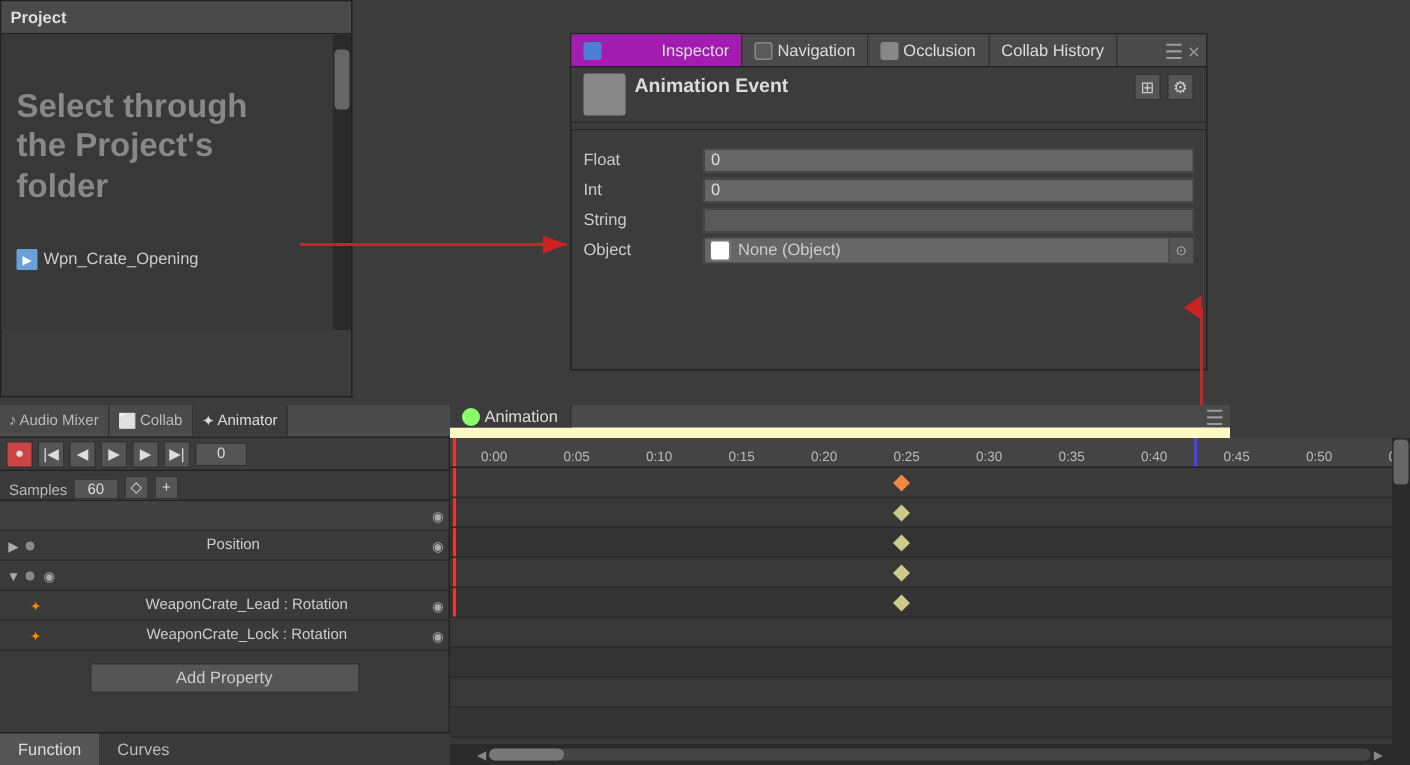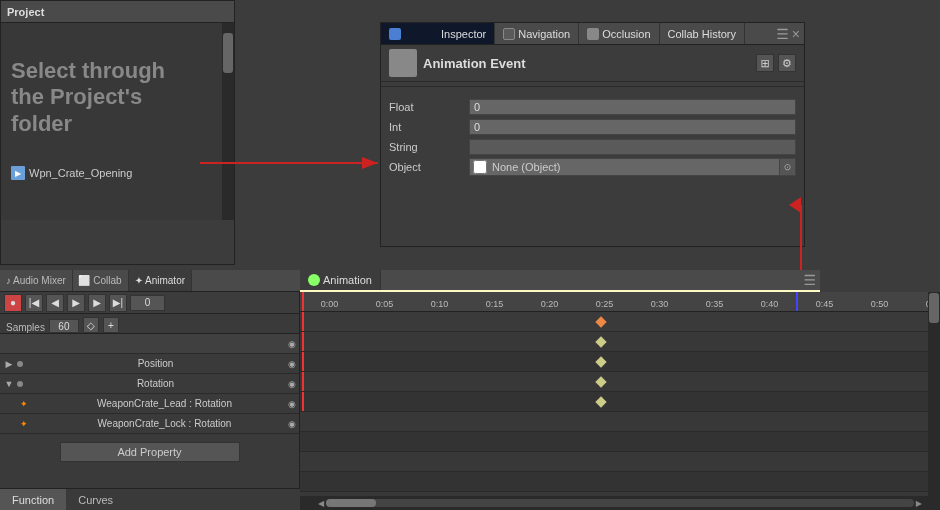--- a/index.html
+++ b/index.html
@@ -139,21 +139,21 @@
       align-items: center;
       padding: 0 8px;
       height: 100%;
       font-size: 11px;
       color: #ddd;
       border-right: 1px solid #333;
       cursor: pointer;
       gap: 3px;
     }
     .tab.active {
-      background: #0f172a;
+      background: #a21caf;
       gap: 40px;
     }
     .tab-icon {
       width: 12px;
       height: 12px;
       border-radius: 2px;
     }
     .tab-icon.blue { background: #4a7fd4; }
     .tab-icon.nav { background: #5a5a5a; border: 1px solid #888; }
     .tab-icon.occ { background: #888; }
@@ -164,21 +164,20 @@
       padding-right: 4px;
       gap: 3px;
     }
     .tab-ctrl-btn {
       font-size: 14px;
       color: #999;
       cursor: pointer;
     }
     .inspector-subheader {
       display: flex;
-      align-items: center;
       padding: 4px 8px;
       background: #3c3c3c;
       border-bottom: 1px solid #2a2a2a;
       gap: 6px;
     }
     .anim-icon {
       width: 28px;
       height: 28px;
       background: #888;
       border-radius: 2px;
@@ -297,22 +296,21 @@
 
     
     .bottom-tabs-right {
       position: absolute;
       top: 270px;
       left: 300px;
       width: 520px;
       height: 22px;
       background: #4a4a4a;
       display: flex;
-      align-items: center;
-      border-bottom: 2px solid #fef9c3;
+      border-bottom: 7px solid #fef9c3;
     }
     .anim-tab {
       display: flex;
       align-items: center;
       padding: 0 8px;
       height: 100%;
       font-size: 11px;
       color: #ddd;
       cursor: pointer;
       gap: 3px;
@@ -767,21 +765,20 @@
     </div>
     <div class="track-row">
       <div class="track-expand">▶</div>
       <div class="track-dot"></div>
       <span class="track-label">Position</span>
       <div class="track-curve-icon">◉</div>
     </div>
     <div class="track-row">
       <div class="track-expand">▼</div>
       <div class="track-dot"></div>
-      <span class="track-label">Rotation</span>
       <div class="track-curve-icon">◉</div>
     </div>
     <div class="track-row">
       <div class="track-expand" style="width:16px"></div>
       <span class="track-anim-icon">✦</span>
       <span class="track-label indented">WeaponCrate_Lead : Rotation</span>
       <div class="track-curve-icon">◉</div>
     </div>
     <div class="track-row">
       <div class="track-expand" style="width:16px"></div>

